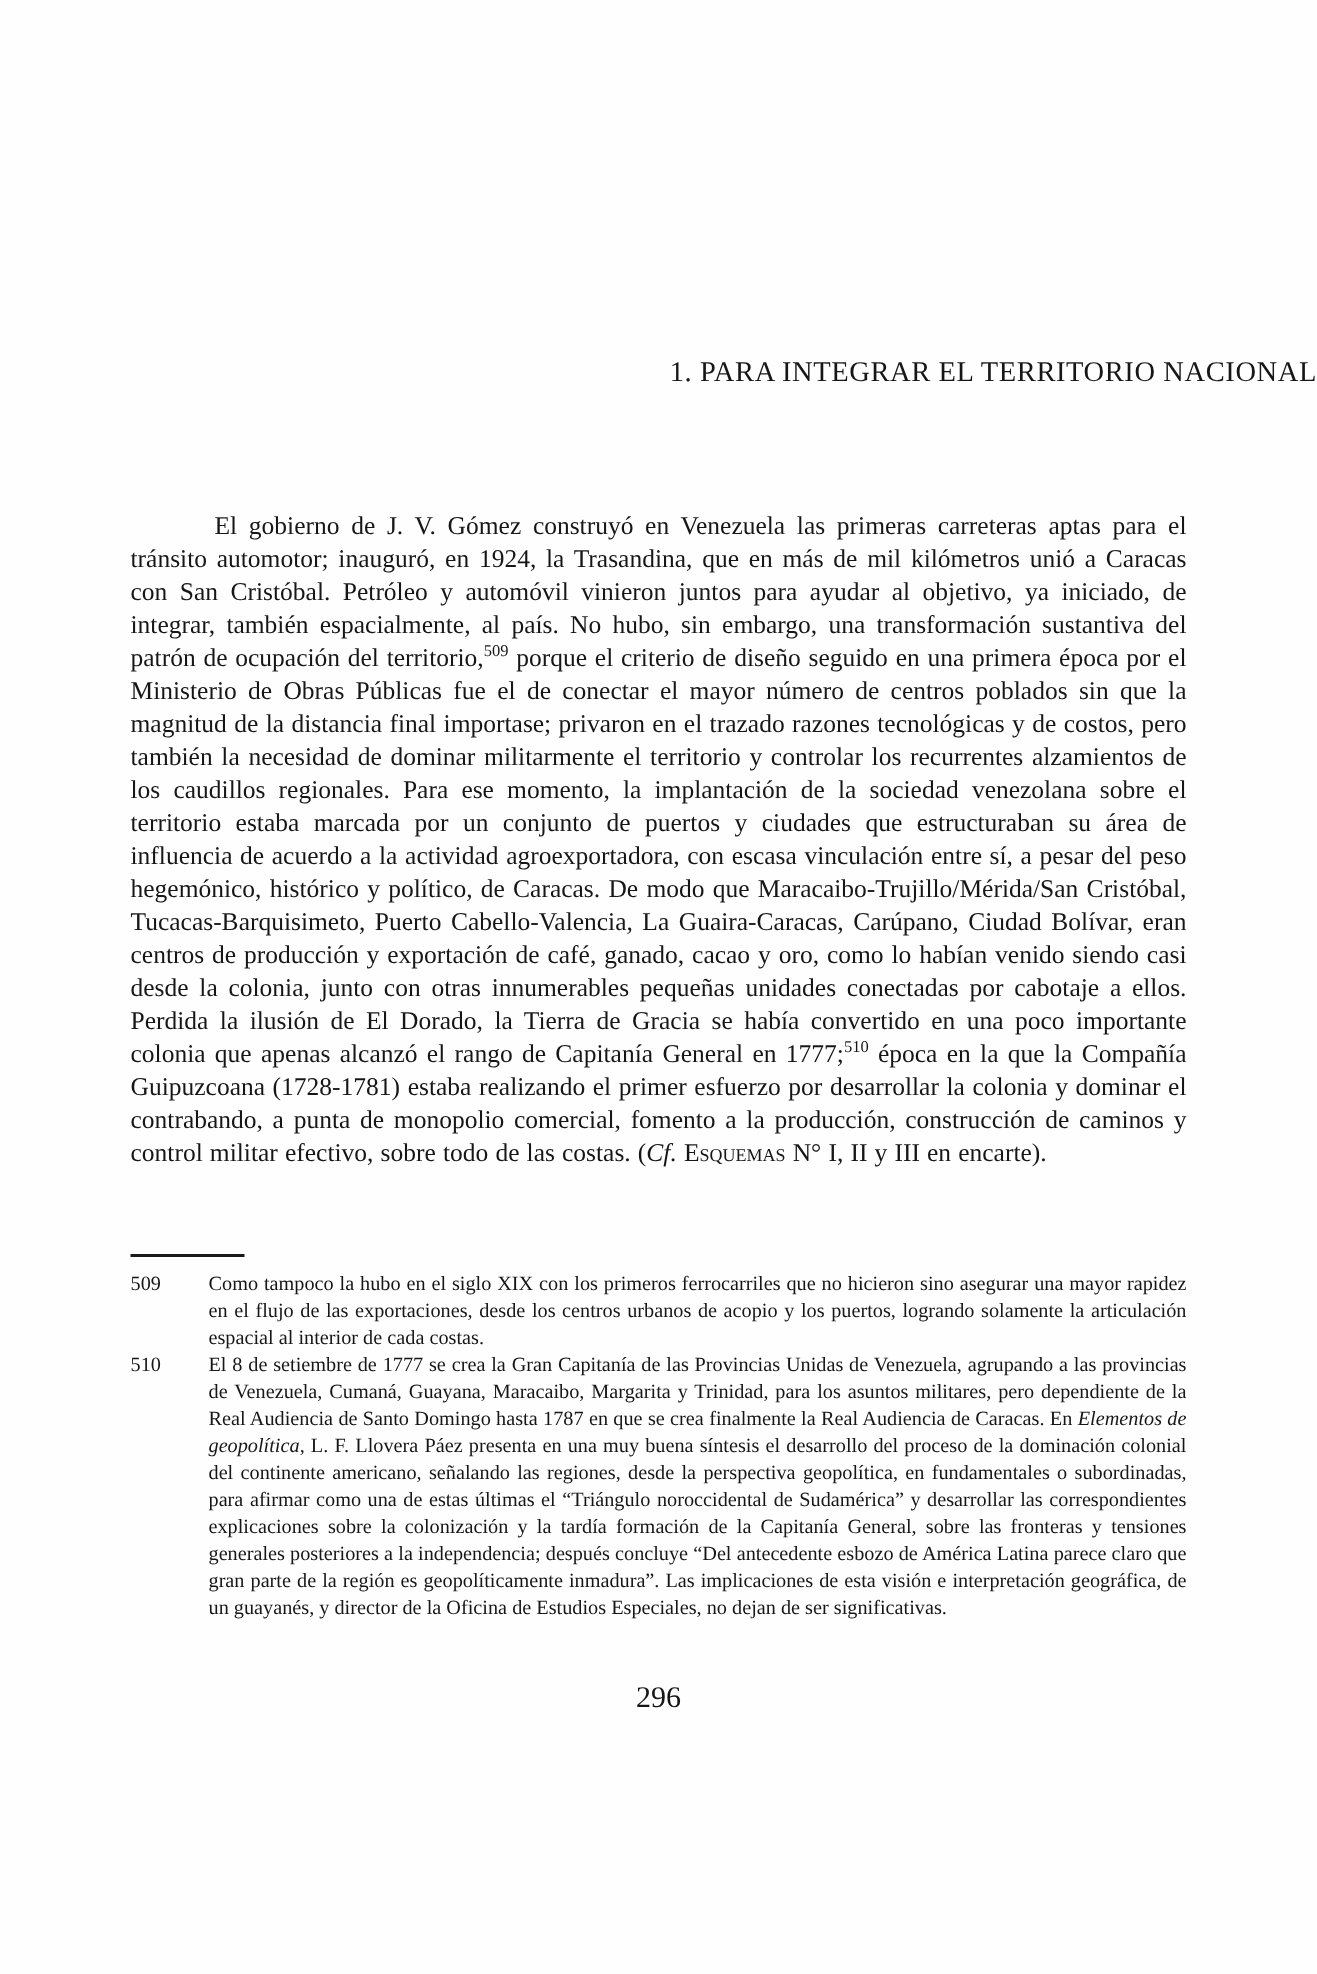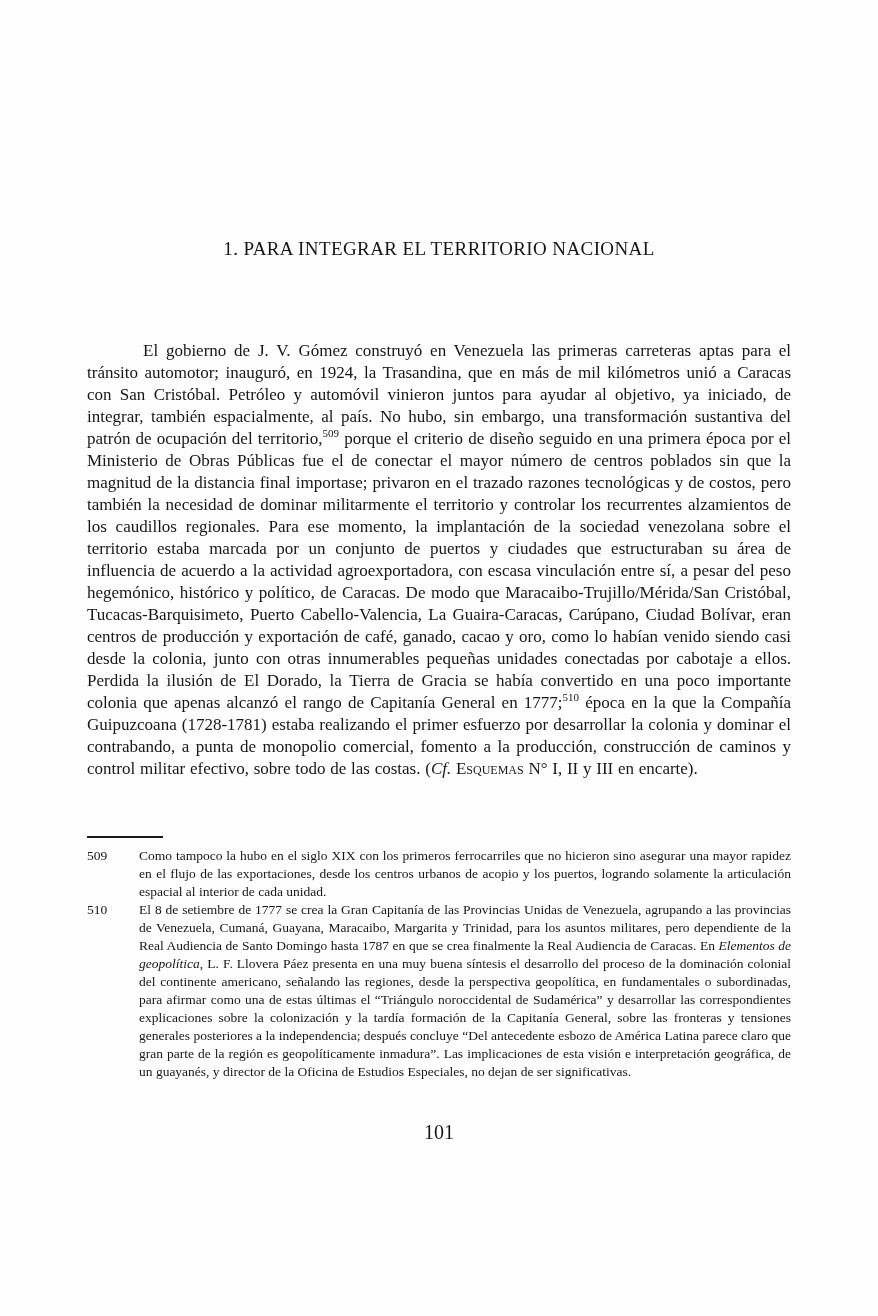--- a/index.html
+++ b/index.html
@@ -15,21 +15,21 @@
     color: #161616;
     font-family: "Liberation Serif", "DejaVu Serif", serif;
     overflow: hidden;
     box-sizing: border-box;
     padding-top: 239px;
   }
   .title {
     margin: 0;
     font-size: 19px;
     font-weight: normal;
-    text-align: center;
+    text-align: right;
     letter-spacing: 0.4px;
     line-height: 1.1;
   }
   .body-text {
     margin: 80px auto 0 auto;
     width: 704px;
     font-size: 17px;
     line-height: 22px;
     text-align: justify;
     text-indent: 56px;
@@ -79,24 +79,24 @@
 
   <h1 class="title">1. PARA INTEGRAR EL TERRITORIO NACIONAL</h1>
 
   <p class="body-text"><span>El gobierno de J. V. Gómez construyó en Venezuela las primeras carreteras aptas para el tránsito automotor; inauguró, en 1924, la Trasandina, que en más de mil kilómetros unió a Caracas con San Cristóbal. Petróleo y automóvil vinieron juntos para ayudar al objetivo, ya iniciado, de integrar, también espacialmente, al país. No hubo, sin embargo, una transformación sustantiva del patrón de ocupación del territorio,</span><sup>509</sup><span> porque el criterio de diseño seguido en una primera época por el Ministerio de Obras Públicas fue el de conectar el mayor número de centros poblados sin que la magnitud de la distancia final importase; privaron en el trazado razones tecnológicas y de costos, pero también la necesidad de dominar militarmente el territorio y controlar los recurrentes alzamientos de los caudillos regionales. Para ese momento, la implantación de la sociedad venezolana sobre el territorio estaba marcada por un conjunto de puertos y ciudades que estructuraban su área de influencia de acuerdo a la actividad agroexportadora, con escasa vinculación entre sí, a pesar del peso hegemónico, histórico y político, de Caracas. De modo que Maracaibo-Trujillo/Mérida/San Cristóbal, Tucacas-Barquisimeto, Puerto Cabello-Valencia, La Guaira-Caracas, Carúpano, Ciudad Bolívar, eran centros de producción y exportación de café, ganado, cacao y oro, como lo habían venido siendo casi desde la colonia, junto con otras innumerables pequeñas unidades conectadas por cabotaje a ellos. Perdida la ilusión de El Dorado, la Tierra de Gracia se había convertido en una poco importante colonia que apenas alcanzó el rango de Capitanía General en 1777;</span><sup>510</sup><span> época en la que la Compañía Guipuzcoana (1728-1781) estaba realizando el primer esfuerzo por desarrollar la colonia y dominar el contrabando, a punta de monopolio comercial, fomento a la producción, construcción de caminos y control militar efectivo, sobre todo de las costas. (</span><i>Cf.</i><span> </span><span class="smallcaps">Esquemas</span><span> N° I, II y III en encarte).</span></p>
 
   <div class="footnotes">
     <div class="fn-rule"></div>
 
     <div class="footnote">
       <span class="fn-num">509</span>
-      <span class="fn-text">Como tampoco la hubo en el siglo XIX con los primeros ferrocarriles que no hicieron sino asegurar una mayor rapidez en el flujo de las exportaciones, desde los centros urbanos de acopio y los puertos, logrando solamente la articulación espacial al interior de cada unidad.</span>
+      <span class="fn-text">Como tampoco la hubo en el siglo XIX con los primeros ferrocarriles que no hicieron sino asegurar una mayor rapidez en el flujo de las exportaciones, desde los centros urbanos de acopio y los puertos, logrando solamente la articulación espacial al interior de cada costas.</span>
     </div>
 
     <div class="footnote">
       <span class="fn-num">510</span>
       <span class="fn-text"><span>El 8 de setiembre de 1777 se crea la Gran Capitanía de las Provincias Unidas de Venezuela, agrupando a las provincias de Venezuela, Cumaná, Guayana, Maracaibo, Margarita y Trinidad, para los asuntos militares, pero dependiente de la Real Audiencia de Santo Domingo hasta 1787 en que se crea finalmente la Real Audiencia de Caracas. En </span><i>Elementos de geopolítica</i><span>, L. F. Llovera Páez presenta en una muy buena síntesis el desarrollo del proceso de la dominación colonial del continente americano, señalando las regiones, desde la perspectiva geopolítica, en fundamentales o subordinadas, para afirmar como una de estas últimas el “Triángulo noroccidental de Sudamérica” y desarrollar las correspondientes explicaciones sobre la colonización y la tardía formación de la Capitanía General, sobre las fronteras y tensiones generales posteriores a la independencia; después concluye “Del antecedente esbozo de América Latina parece claro que gran parte de la región es geopolíticamente inmadura”. Las implicaciones de esta visión e interpretación geográfica, de un guayanés, y director de la Oficina de Estudios Especiales, no dejan de ser significativas.</span></span>
     </div>
   </div>
 
-  <div class="page-number">101</div>
+  <div class="page-number">296</div>
 
 </div>
 
 </body></html>

